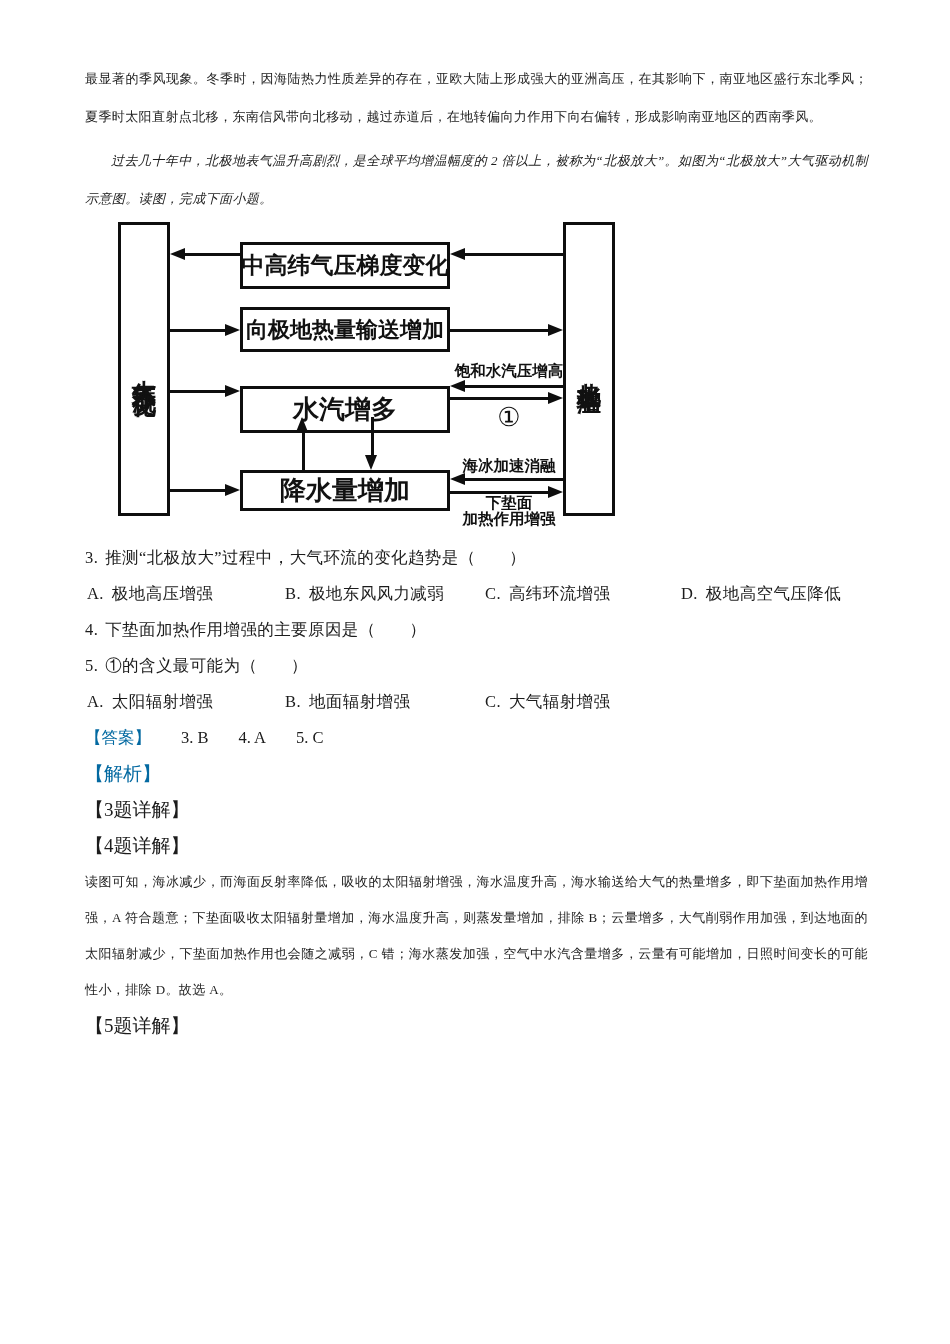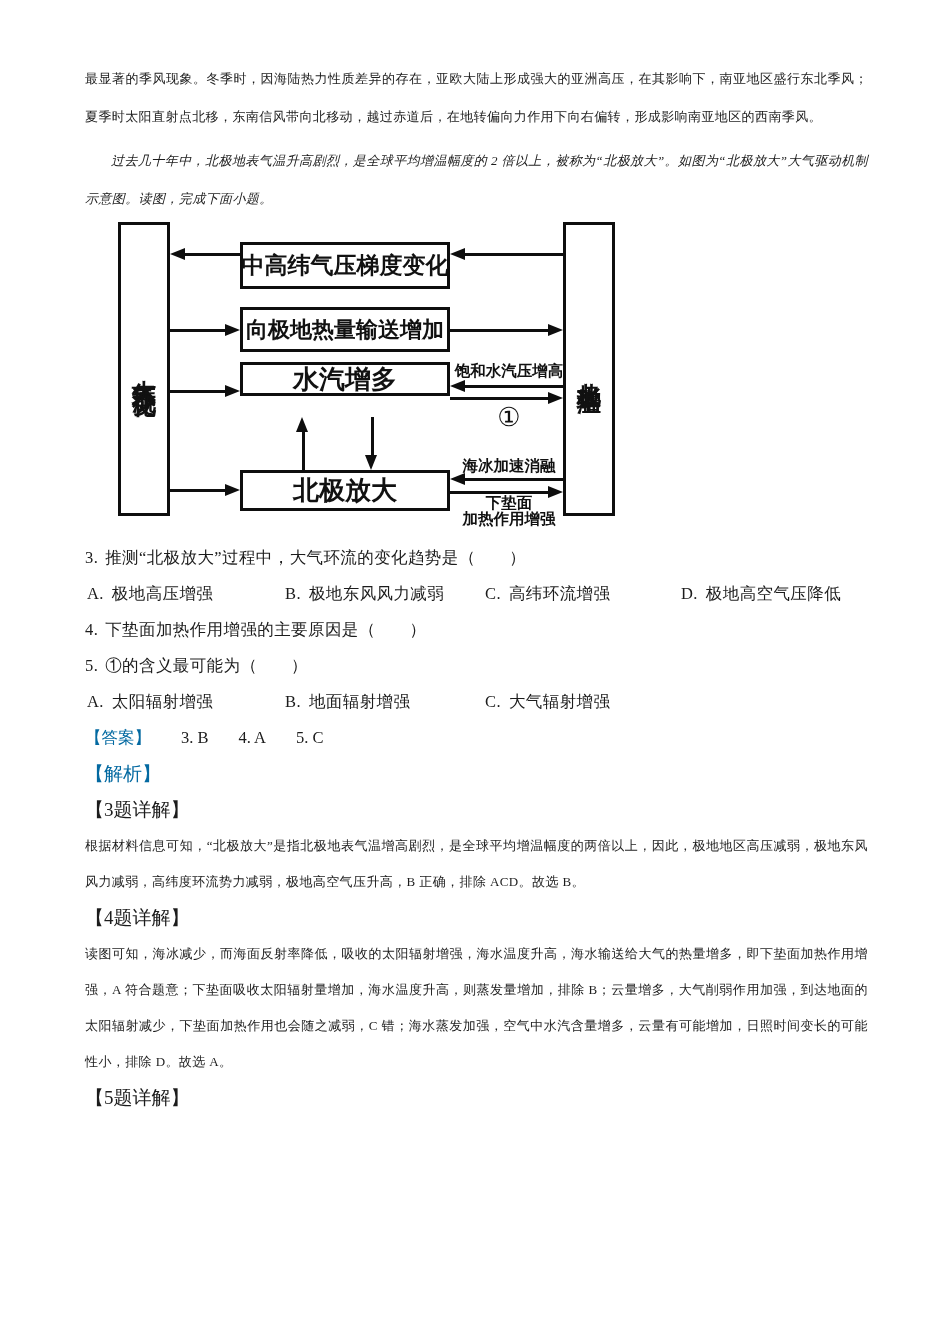--- a/index.html
+++ b/index.html
@@ -27,21 +27,21 @@
     writing-mode:vertical-lr;text-orientation:upright;
     font-size:24px;font-weight:bold;line-height:1;letter-spacing:3px;color:#111;
   }
   .mbox{
     position:absolute;left:122px;width:210px;border:3px solid #0e0e0e;box-sizing:border-box;
     display:flex;align-items:center;justify-content:center;
     font-weight:bold;color:#111;background:#fff;white-space:nowrap;
   }
   .boxA{top:12px;height:47px;font-size:23px;margin-top:8px;}
   .boxB{top:85px;height:45px;font-size:22px;}
-  .boxC{top:140px;height:34px;font-size:26px;}
+  .boxC{top:164px;height:47px;font-size:26px;}
   .boxD{top:248px;height:41px;font-size:26px;}
   .ln{position:absolute;background:#0e0e0e;}
   .hd{position:absolute;width:0;height:0;border:solid transparent;}
   .hd-l{border-width:6px 15px 6px 0;border-right-color:#0e0e0e;}
   .hd-r{border-width:6px 0 6px 15px;border-left-color:#0e0e0e;}
   .hd-u{border-width:0 6px 15px 6px;border-bottom-color:#0e0e0e;}
   .hd-d{border-width:15px 6px 0 6px;border-top-color:#0e0e0e;}
   .dlabel{
     position:absolute;left:335px;width:112px;text-align:center;
     font-weight:bold;font-size:15.5px;line-height:16.5px;color:#111;white-space:nowrap;
@@ -76,21 +76,21 @@
     <div class="sidebox lft">
       <span class="vtext">大气环流变化</span>
     </div>
     <div class="sidebox rgt">
       <span class="vtext">北极增温</span>
     </div>
 
     <div class="mbox boxA">中高纬气压梯度变化</div>
     <div class="mbox boxB">向极地热量输送增加</div>
     <div class="mbox boxC">水汽增多</div>
-    <div class="mbox boxD">北极放大</div>
+    <div class="mbox boxD">降水量增加</div>
 
     <div class="ln" style="left:60px;top:30.5px;width:62px;height:3px;"></div>
     <div class="hd hd-l" style="left:52px;top:26px;"></div>
     <div class="ln" style="left:340px;top:30.5px;width:105px;height:3px;"></div>
     <div class="hd hd-l" style="left:332px;top:26px;"></div>
 
     <div class="ln" style="left:52px;top:106.5px;width:58px;height:3px;"></div>
     <div class="hd hd-r" style="left:107px;top:102px;"></div>
     <div class="ln" style="left:332px;top:106.5px;width:101px;height:3px;"></div>
     <div class="hd hd-r" style="left:430px;top:102px;"></div>
@@ -151,21 +151,20 @@
       <span class="item">3. B</span>
       <span class="item">4. A</span>
       <span class="item">5. C</span>
     </div>
 
     <div class="sechead">
       <span class="tag">【解析】</span>
     </div>
 
     <div class="sechead">【3题详解】</div>
-    <p class="para" style="line-height:36px;">根据材料信息可知，“北极放大”是指北极地表气温增高剧烈，是全球平均增温幅度的两倍以上，因此，极地地区高压减弱，极地东风风力减弱，高纬度环流势力减弱，极地高空气压升高，B 正确，排除 ACD。故选 B。</p>
 
     <div class="sechead">【4题详解】</div>
     <p class="para" style="line-height:36px;">读图可知，海冰减少，而海面反射率降低，吸收的太阳辐射增强，海水温度升高，海水输送给大气的热量增多，即下垫面加热作用增强，A 符合题意；下垫面吸收太阳辐射量增加，海水温度升高，则蒸发量增加，排除 B；云量增多，大气削弱作用加强，到达地面的太阳辐射减少，下垫面加热作用也会随之减弱，C 错；海水蒸发加强，空气中水汽含量增多，云量有可能增加，日照时间变长的可能性小，排除 D。故选 A。</p>
 
     <div class="sechead">【5题详解】</div>
     <p class="para" style="line-height:36px;"></p>
   </div>
 
 </div>
 

